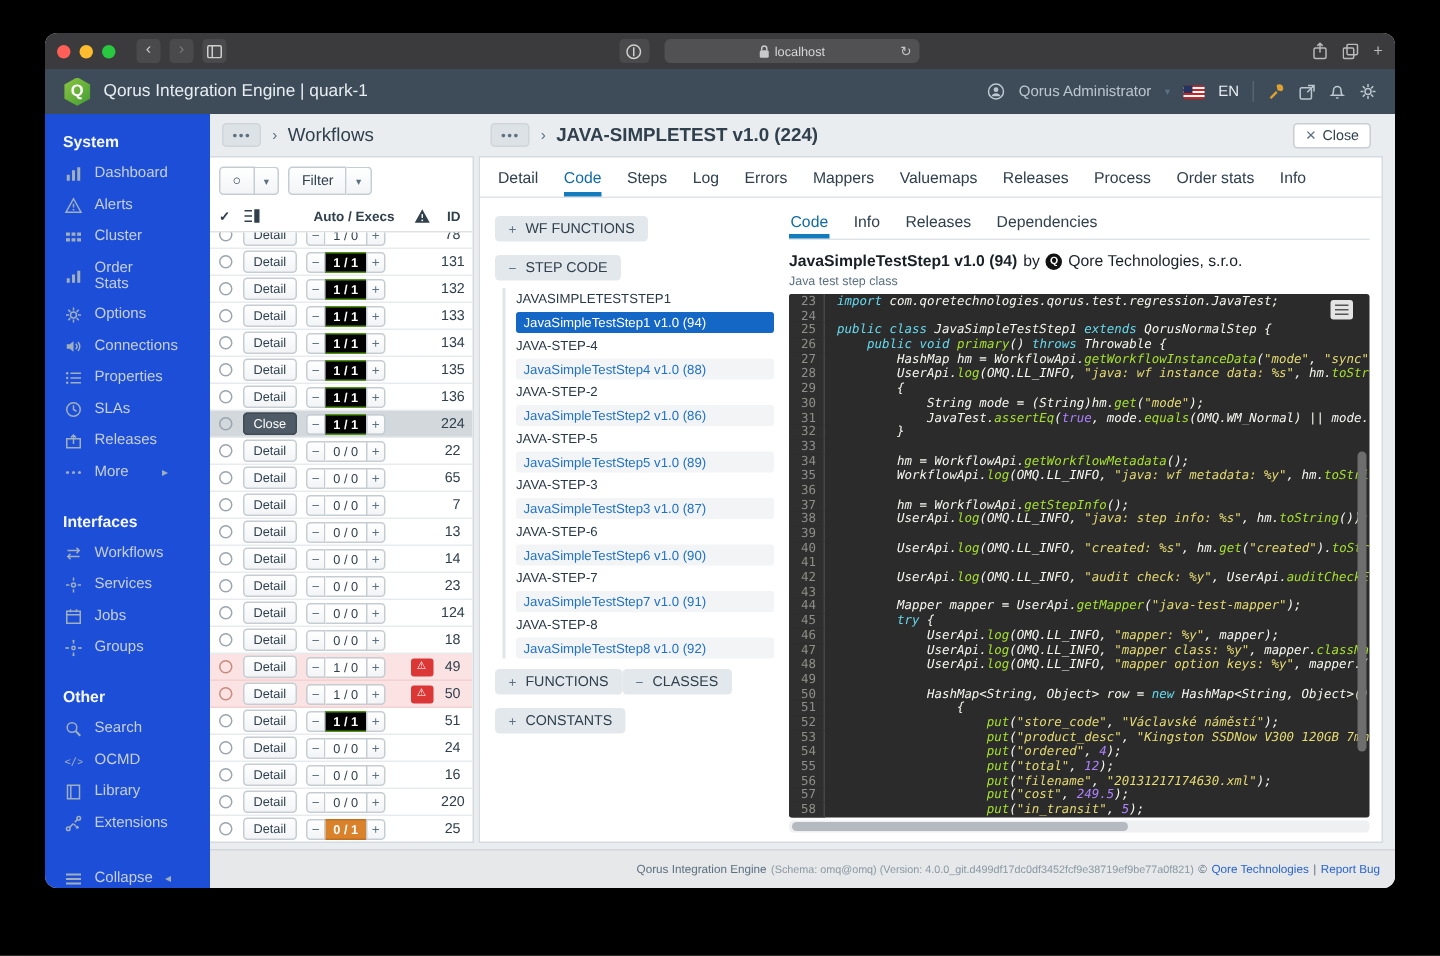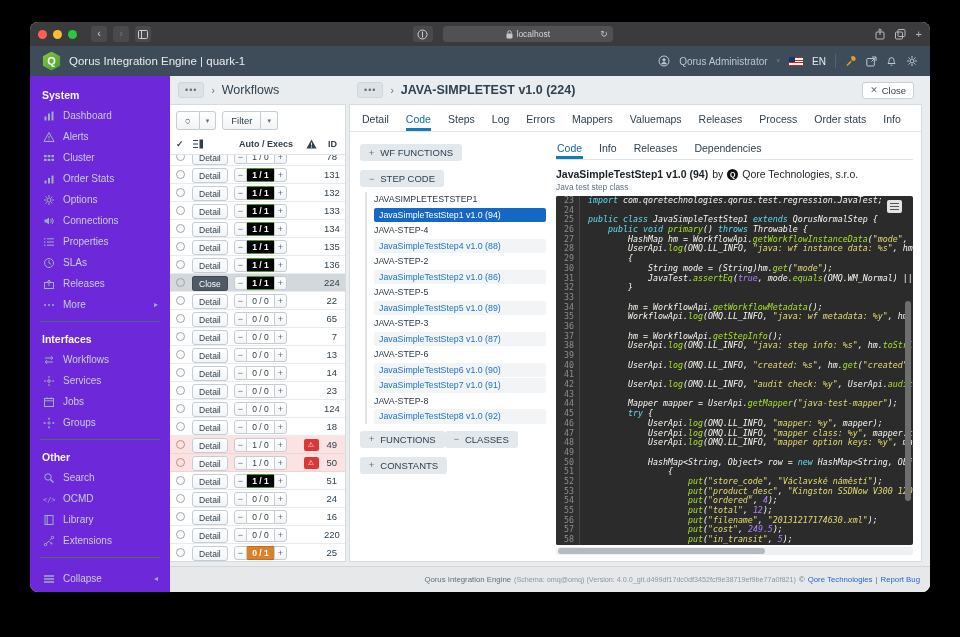--- a/index.html
+++ b/index.html
@@ -26,21 +26,21 @@
   .qlogo { width:19px; height:19px; background:linear-gradient(135deg,#8dc63f,#3f9c35); clip-path:polygon(50% 0,95% 25%,95% 75%,50% 100%,5% 75%,5% 25%); display:flex; align-items:center; justify-content:center; color:#fff; font-weight:bold; font-size:11px; }
   .apptitle { color:#e7edf2; font-size:11.5px; }
   .hdr-right { margin-left:auto; display:flex; align-items:center; gap:9px; color:#bcc8d1; font-size:10px; }
   .hdr-sep { width:1px; height:14px; background:#55646f; }
   .flag { width:14px; height:9px; position:relative; background:repeating-linear-gradient(#c22 0 1.3px,#fff 1.3px 2.6px); border-radius:1px; }
   .flag::after { content:""; position:absolute; left:0; top:0; width:6px; height:5px; background:#23355f; }
   .hic { display:inline-flex; align-items:center; }
 
   
   .content { position:absolute; top:54px; bottom:0; left:0; right:0; display:flex; }
-  .sidebar { width:140px; background:#6d28d9; padding:8px 0 0 0; flex:none; display:flex; flex-direction:column; }
+  .sidebar { width:110px; background:#1d4ed8; padding:8px 16px 0 0; flex:none; display:flex; flex-direction:column; }
   .main { flex:1; display:flex; flex-direction:column; background:#e9edf0; min-width:0; }
   .panels { flex:1; display:flex; min-height:0; }
   .footer { height:26px; background:#e6e8ea; border-top:1px solid #d3d6d9; display:flex; align-items:center; justify-content:flex-end; padding:0 10px; font-size:7.8px; color:#5c7080; gap:3px; white-space:nowrap; overflow:hidden; }
   .footer a { color:#2965cc; text-decoration:none; }
 
   
   .side-h { color:#f5f8fa; font-weight:bold; font-size:10.5px; padding:5px 12px 4px; }
   .side-item { display:flex; align-items:center; gap:8px; color:#c5cfd6; font-size:10px; padding:4.5px 12px; cursor:pointer; }
   .side-item .sicon { width:13px; display:inline-flex; justify-content:center; color:#9fb0bc; flex:none; font-size:10px; line-height:10px; }
   .side-item .arrow { margin-left:auto; font-size:8px; color:#9fb0bc; }
@@ -862,20 +862,21 @@
                       <div class="titem">JAVA-STEP-4</div>
                       <div class="titem link">JavaSimpleTestStep4 v1.0 (88)</div>
                       <div class="titem">JAVA-STEP-2</div>
                       <div class="titem link">JavaSimpleTestStep2 v1.0 (86)</div>
                       <div class="titem">JAVA-STEP-5</div>
                       <div class="titem link">JavaSimpleTestStep5 v1.0 (89)</div>
                       <div class="titem">JAVA-STEP-3</div>
                       <div class="titem link">JavaSimpleTestStep3 v1.0 (87)</div>
                       <div class="titem">JAVA-STEP-6</div>
                       <div class="titem link">JavaSimpleTestStep6 v1.0 (90)</div>
+                      <div class="titem">JAVA-STEP-7</div>
                       <div class="titem link">JavaSimpleTestStep7 v1.0 (91)</div>
                       <div class="titem">JAVA-STEP-8</div>
                       <div class="titem link">JavaSimpleTestStep8 v1.0 (92)</div>
                     </div><div class="pill">
                       <span class="pm">+</span>
                       <span>FUNCTIONS</span>
                     </div><div class="pill">
                       <span class="pm">−</span>
                       <span>CLASSES</span>
                     </div><div class="pill">

